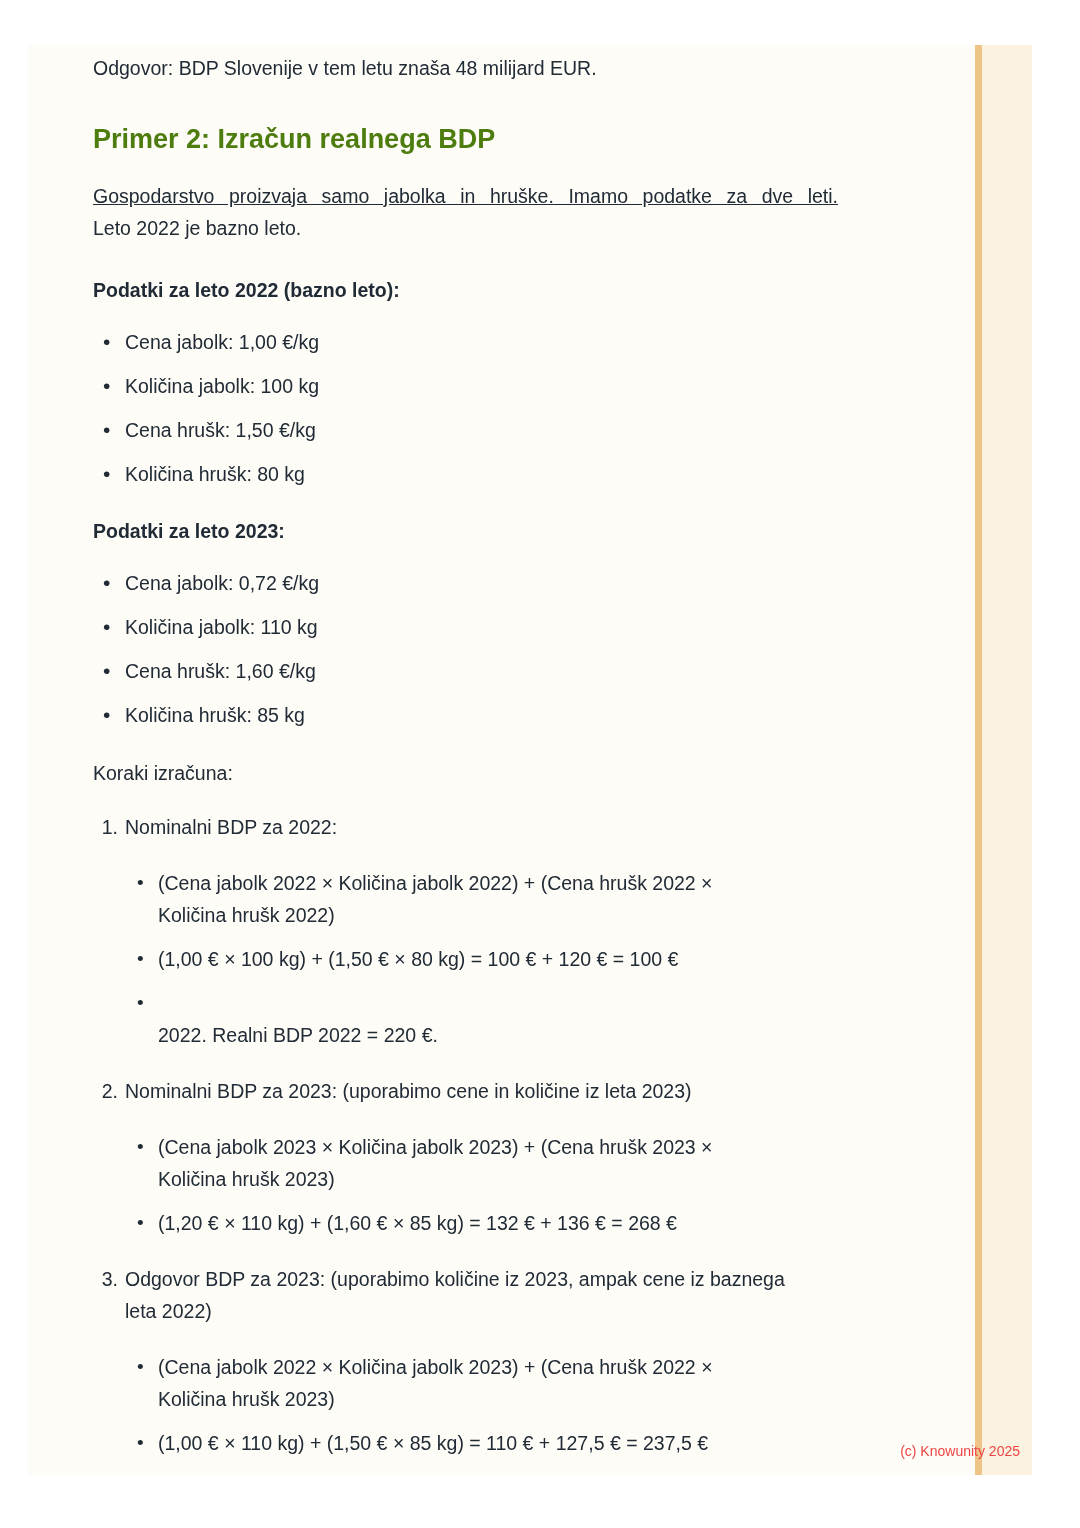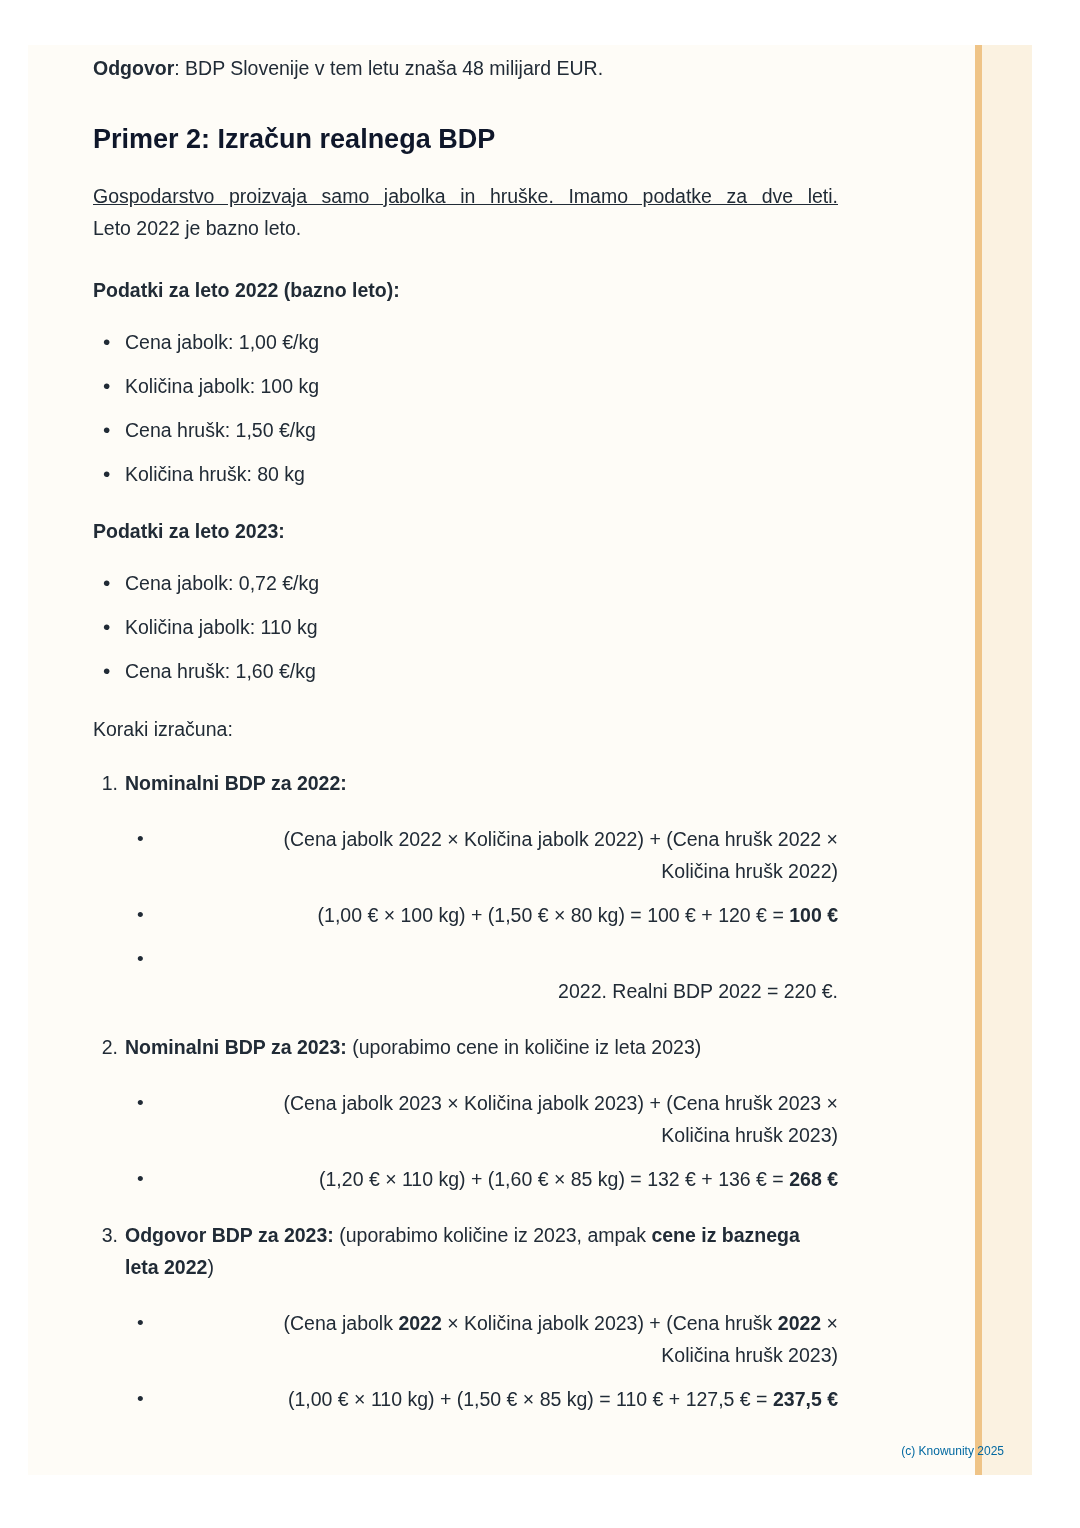--- a/index.html
+++ b/index.html
@@ -20,25 +20,25 @@
     position:absolute; left:975px; top:45px;
     width:57px; height:1430px;
     background:#FBF2E1;
     border-left:7px solid #EFC487;
   }
   .content {
     position:absolute; left:93px; top:52px;
     width:745px;
     font-size:19.5px; line-height:32px;
   }
-  b, .bold { font-weight:bold; }
+  b, .bold { font-weight:normal; }
   .answer { margin:0 0 38px 0; }
   h2.section-heading {
     font-size:27px; line-height:34px; font-weight:bold;
-    color:#0f172a;
+    color:#4d7c0f;
     margin:0 0 24px 0;
   }
   .intro { margin:0 0 30px 0; }
   .intro .j-line { text-align:justify; text-align-last:justify;text-decoration:underline; }
   .list-title { font-weight:bold; margin:0 0 20px 0; }
   ul.data-list { list-style:none; margin:0 0 25px 0; }
   ul.data-list li {
     position:relative; padding-left:32px; margin-bottom:12px;
   }
   ul.data-list li::before {
@@ -47,32 +47,32 @@
   }
   .steps-title { font-weight:normal; margin:26px 0 22px 0; }
   ol.steps { list-style:none; margin:0; }
   ol.steps > li {
     position:relative; padding-left:32px; margin-bottom:24px;
   }
   ol.steps > li:last-child { margin-bottom:0; }
   .step-num {
     position:absolute; left:0; top:0; width:25px; text-align:right;
   }
-  ul.sub-list { list-style:none; margin:24px 0 0 0;text-align:right; }
+  ul.sub-list { list-style:none; margin:24px 0 0 0; }
   ul.sub-list li {
     position:relative; padding-left:33px; margin-bottom:12px;
   }
   ul.sub-list li::before {
     content:"\2022"; position:absolute; left:12px; top:0;
     font-size:19px;
   }
   .footer-note {
-    position:absolute; top:1441px; right:76px;
-    font-size:12px; line-height:20px;
-    color:#0369a1; z-index:3;
+    position:absolute; top:1441px; right:60px;
+    font-size:14px; line-height:20px;
+    color:#ef4444; z-index:3;
   }
 </style>
 </head>
 <body>
 
 <div class="card"></div>
 <div class="accent-panel"></div>
 
 <div class="content">
 
@@ -91,20 +91,21 @@
     <li>Količina jabolk: 100 kg</li>
     <li>Cena hrušk: 1,50 €/kg</li>
     <li>Količina hrušk: 80 kg</li>
   </ul>
 
   <p class="list-title">Podatki za leto 2023:</p>
   <ul class="data-list">
     <li>Cena jabolk: 0,72 €/kg</li>
     <li>Količina jabolk: 110 kg</li>
     <li>Cena hrušk: 1,60 €/kg</li>
+    <li>Količina hrušk: 85 kg</li>
   </ul>
 
   <p class="steps-title">Koraki izračuna:</p>
 
   <ol class="steps">
 
     <li>
       <span class="step-num">1.</span><b>Nominalni BDP za 2022:</b>
       <ul class="sub-list">
         <li><span>(Cena jabolk 2022 × Količina jabolk 2022) + (Cena hrušk 2022 ×</span><br><span>Količina hrušk 2022)</span></li>

